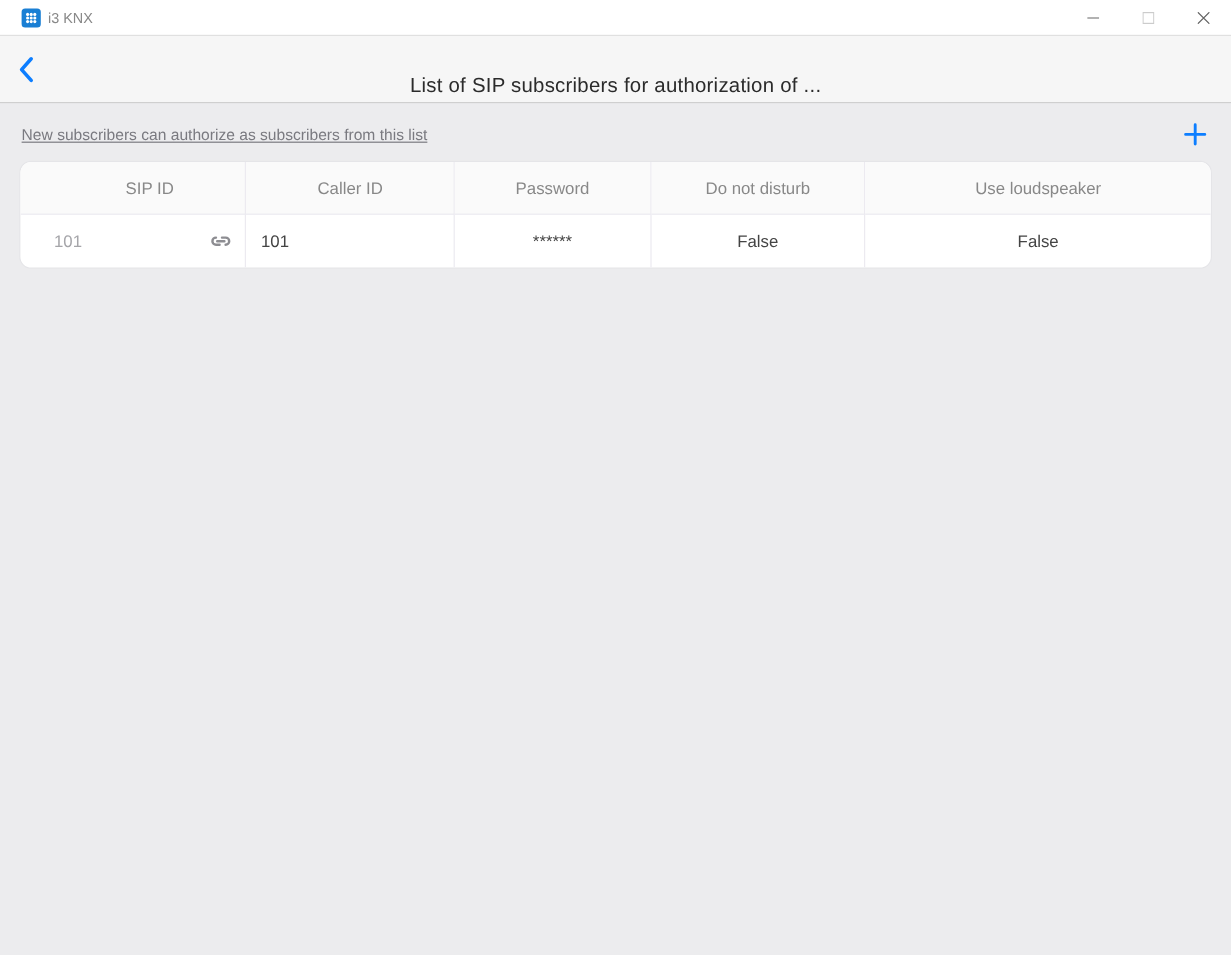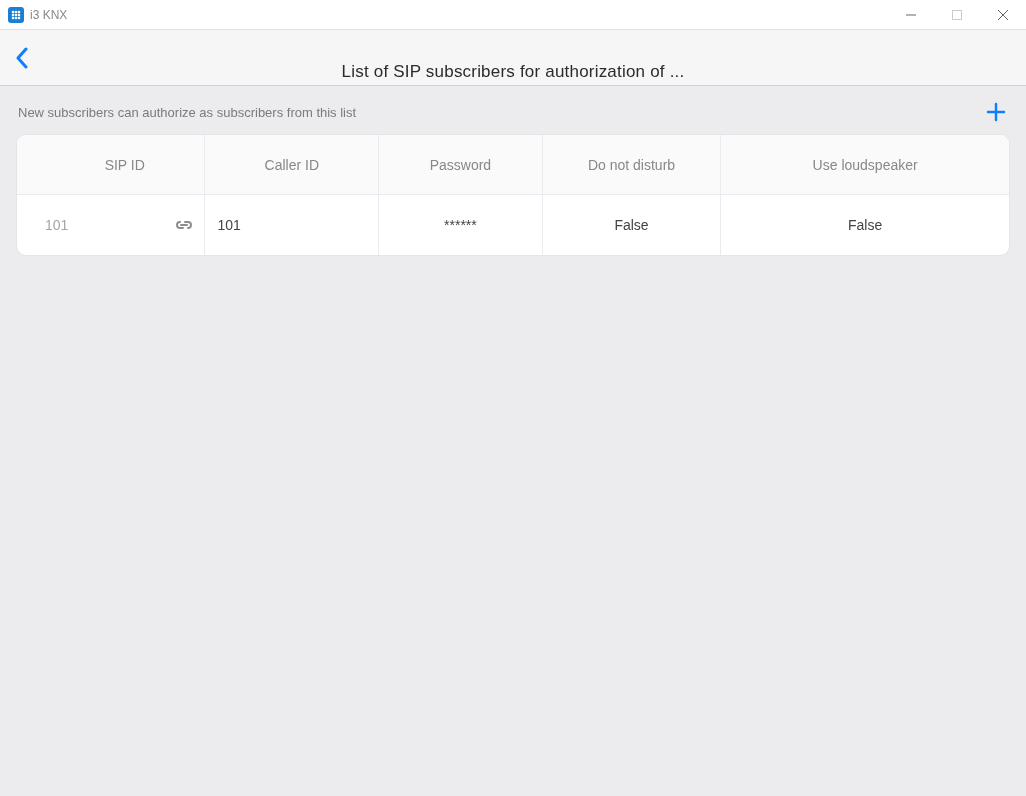--- a/index.html
+++ b/index.html
@@ -17,20 +17,21 @@
       display: flex;
       align-items: center;
       border-bottom: 1px solid #e0e0e0;
     }
     .titlebar-left {
       display: flex;
       align-items: center;
       gap: 6px;
       padding-left: 8px;
       flex: 1;
+      margin-left: 10px;
     }
     .app-icon {
       width: 16px;
       height: 16px;
       background: #1a7fd4;
       border-radius: 3px;
       display: flex;
       align-items: center;
       justify-content: center;
     }
@@ -86,20 +87,21 @@
 
     .toolbar {
       display: flex;
       align-items: center;
       padding: 14px 18px 10px 18px;
       justify-content: space-between;
     }
     .toolbar-sub {
       font-size: 13px;
       color: #7a7a80;
+      text-decoration: underline;
     }
     .add-btn {
       color: #0d7eff;
       cursor: pointer;
       width: 24px;
       height: 24px;
       display: flex;
       align-items: center;
       justify-content: center;
     }
@@ -114,21 +116,21 @@
       border-radius: 10px;
       overflow: hidden;
       font-size: 14px;
       color: #444;
       border-collapse: separate;
       border-spacing: 0;
     }
     .tbl th, .tbl td {
       border-right: 1px solid #eceaf0;
       border-bottom: 1px solid #eceaf0;
-      height: 60px;
+      height: 44px;
       vertical-align: middle;
     }
     .tbl th:last-child, .tbl td:last-child { border-right: none; }
     .tbl tr:last-child td { border-bottom: none; }
     .tbl th {
       background: #fafafa;
       font-weight: 400;
       color: #888;
       text-align: center;
       font-size: 14px;

